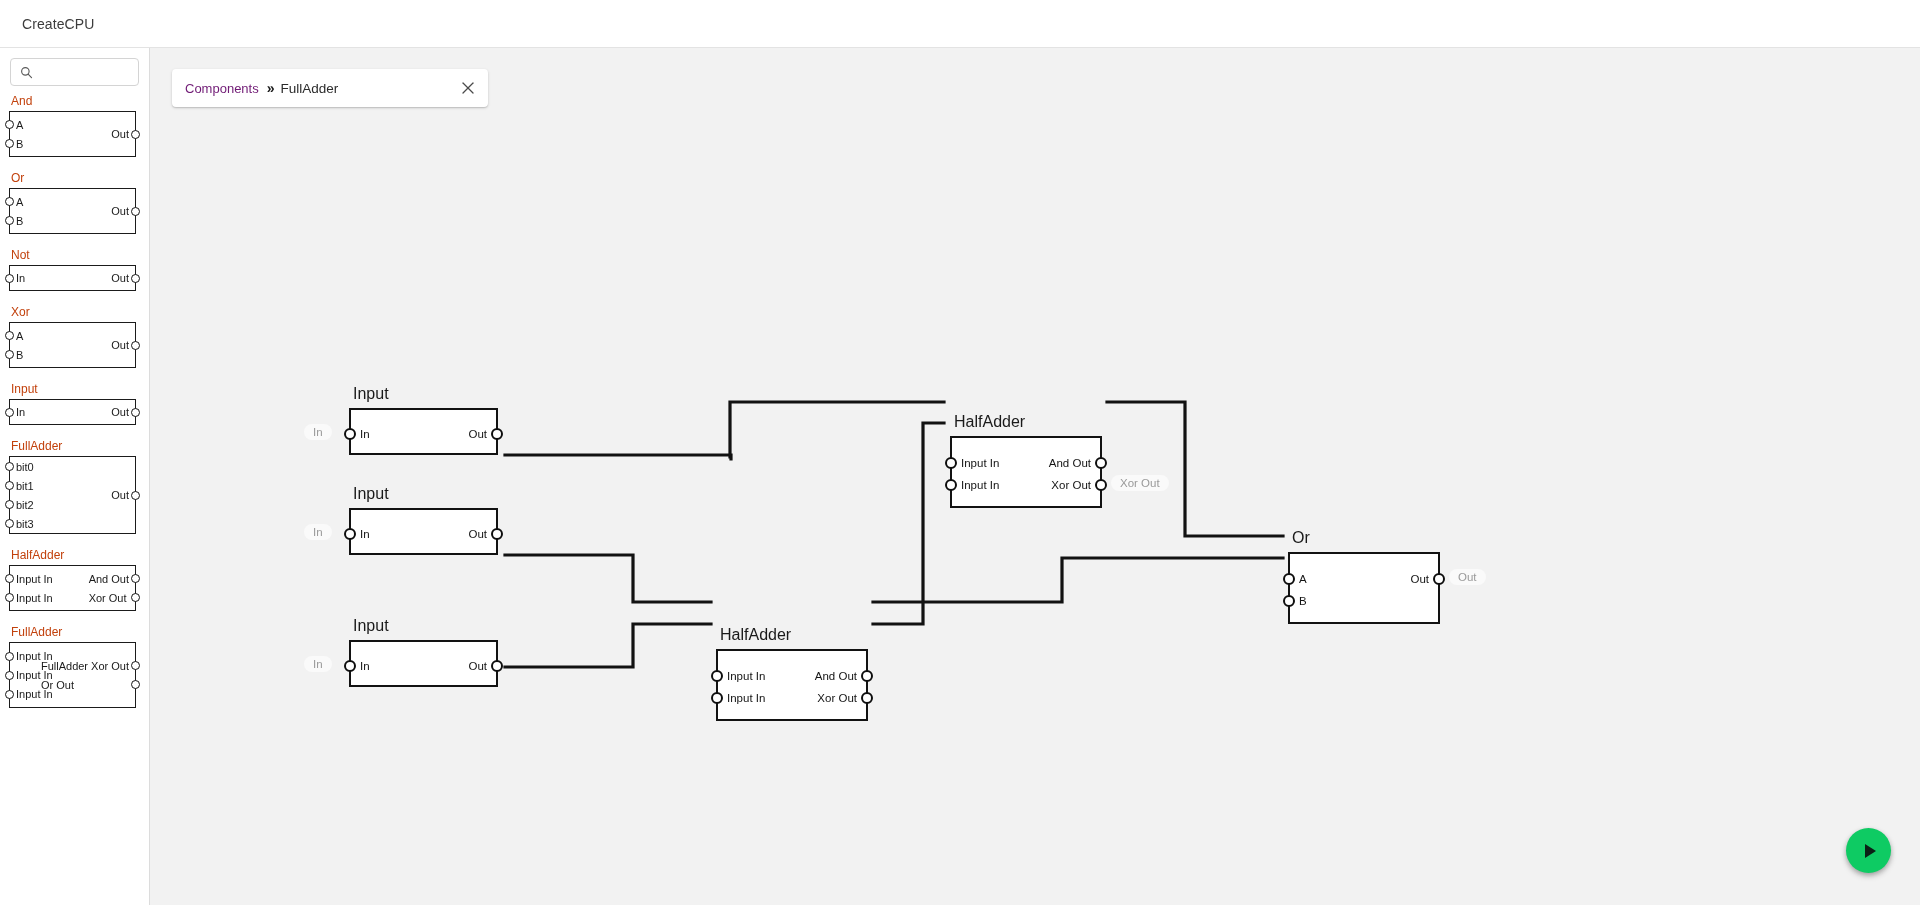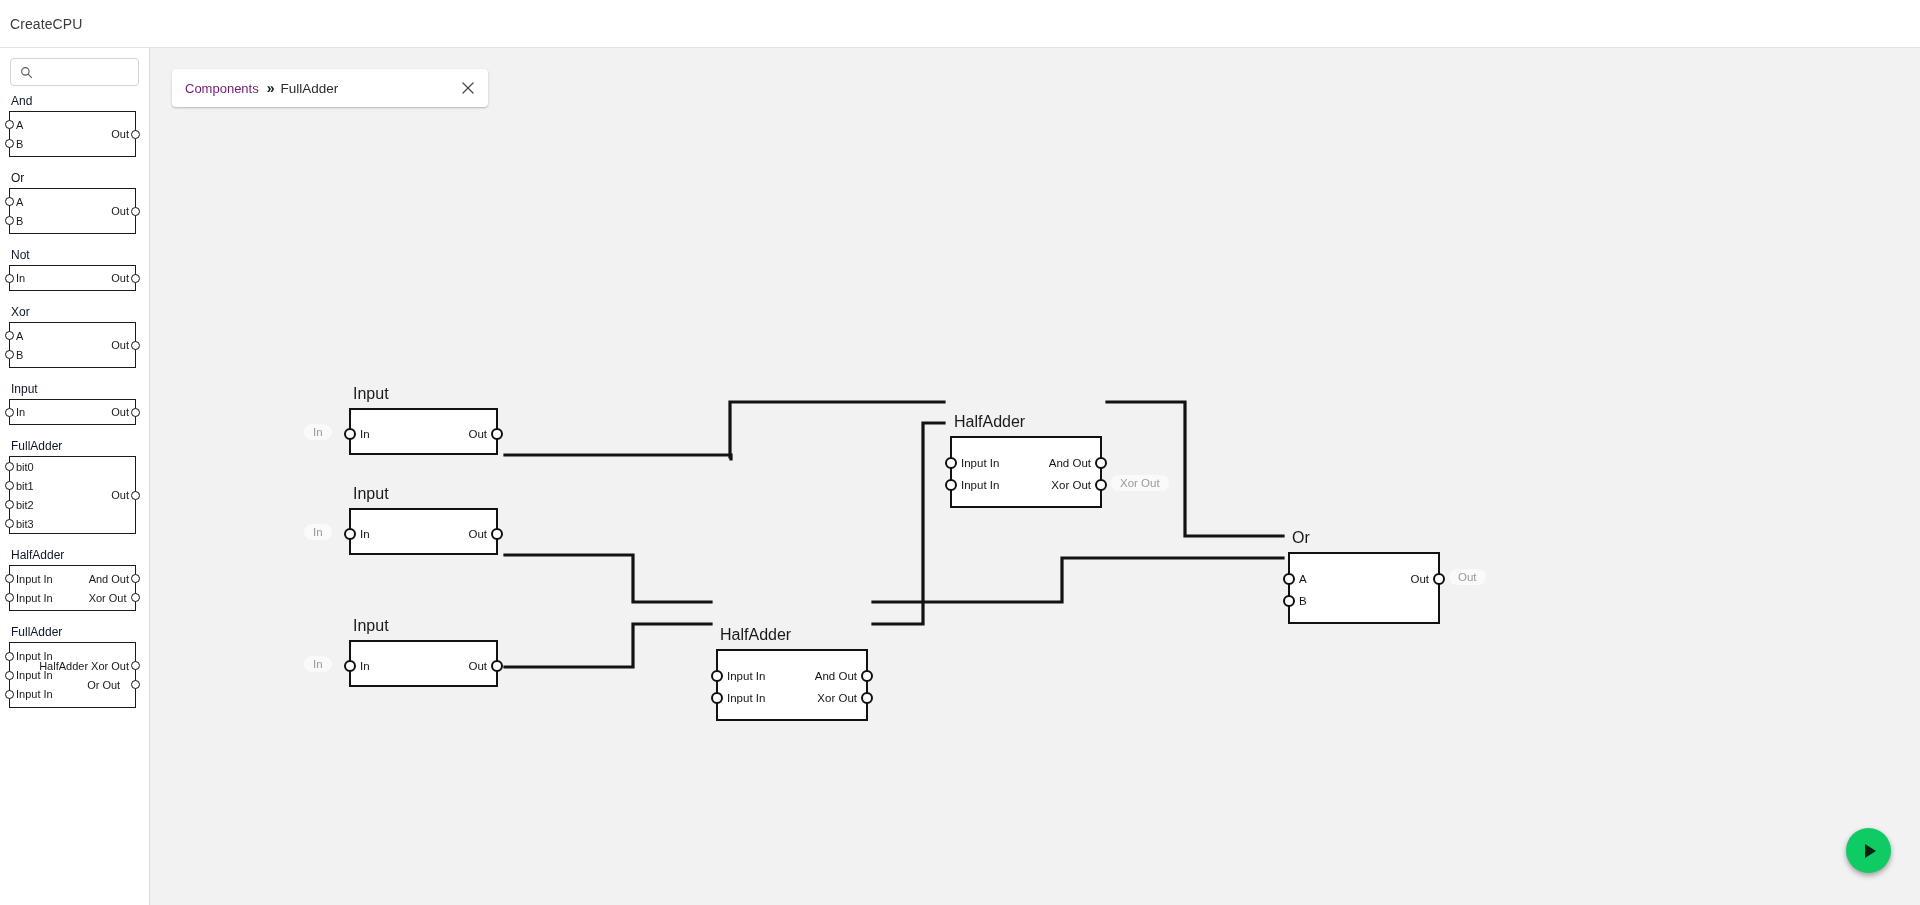--- a/index.html
+++ b/index.html
@@ -13,21 +13,21 @@
 
   
   #app-header {
     position: absolute; left: 0; top: 0;
     width: 1920px; height: 48px;
     background: #ffffff;
     border-bottom: 1px solid #e3e3e3;
     display: flex; align-items: center;
   }
   #app-title {
-    margin-left: 10px;
+    margin-left: 22px;
     font-size: 14px;
     color: #3c3c3c;
     letter-spacing: .1px;
   }
 
   
   #sidebar {
     position: absolute; left: 0; top: 48px;
     width: 150px; height: 857px;
     background: #ffffff;
@@ -46,21 +46,21 @@
   #search-input {
     border: none; outline: none; background: transparent;
     font-family: "Liberation Sans", sans-serif;
     font-size: 12px; color: #333;
     width: 100%; padding: 0 6px;
   }
 
   .palette { padding: 8px 0 0 0; }
   .palette-item { margin: 0 0 14px 0; padding-left: 9px; position: relative; }
   .palette-label {
-    font-size: 12px; color: #0f172a;
+    font-size: 12px; color: #c2410c;
     margin-bottom: 3px; padding-left: 2px;
   }
   .chip {
     position: relative;
     border: 1.4px solid #1b1b1b;
     background: #ffffff;
     width: 127px;
   }
   .chip .rows { display: flex; flex-direction: column; justify-content: center; height: 100%; }
   .chip .row {
@@ -352,24 +352,24 @@
               <span class="pin-in"></span>
               <span class="lbl-in">Input In</span>
             </div>
             <div class="row">
               <span class="pin-in"></span>
               <span class="lbl-in">Input In</span>
             </div>
           </div>
           <div class="out-stack">
             <div class="row" style="position: relative;">
-              <span class="lbl-out">HalfAdder Xor Out</span>
-              <span class="pin-out"></span>
-            </div>
-            <div class="row" style="position: relative; margin-left: 48px;">
+              <span class="lbl-out">FullAdder Xor Out</span>
+              <span class="pin-out"></span>
+            </div>
+            <div class="row" style="position: relative;">
               <span class="lbl-out">Or Out</span>
               <span class="pin-out"></span>
             </div>
           </div>
         </div>
       </div>
     </div>
 </div>
 
 <div id="canvas">

